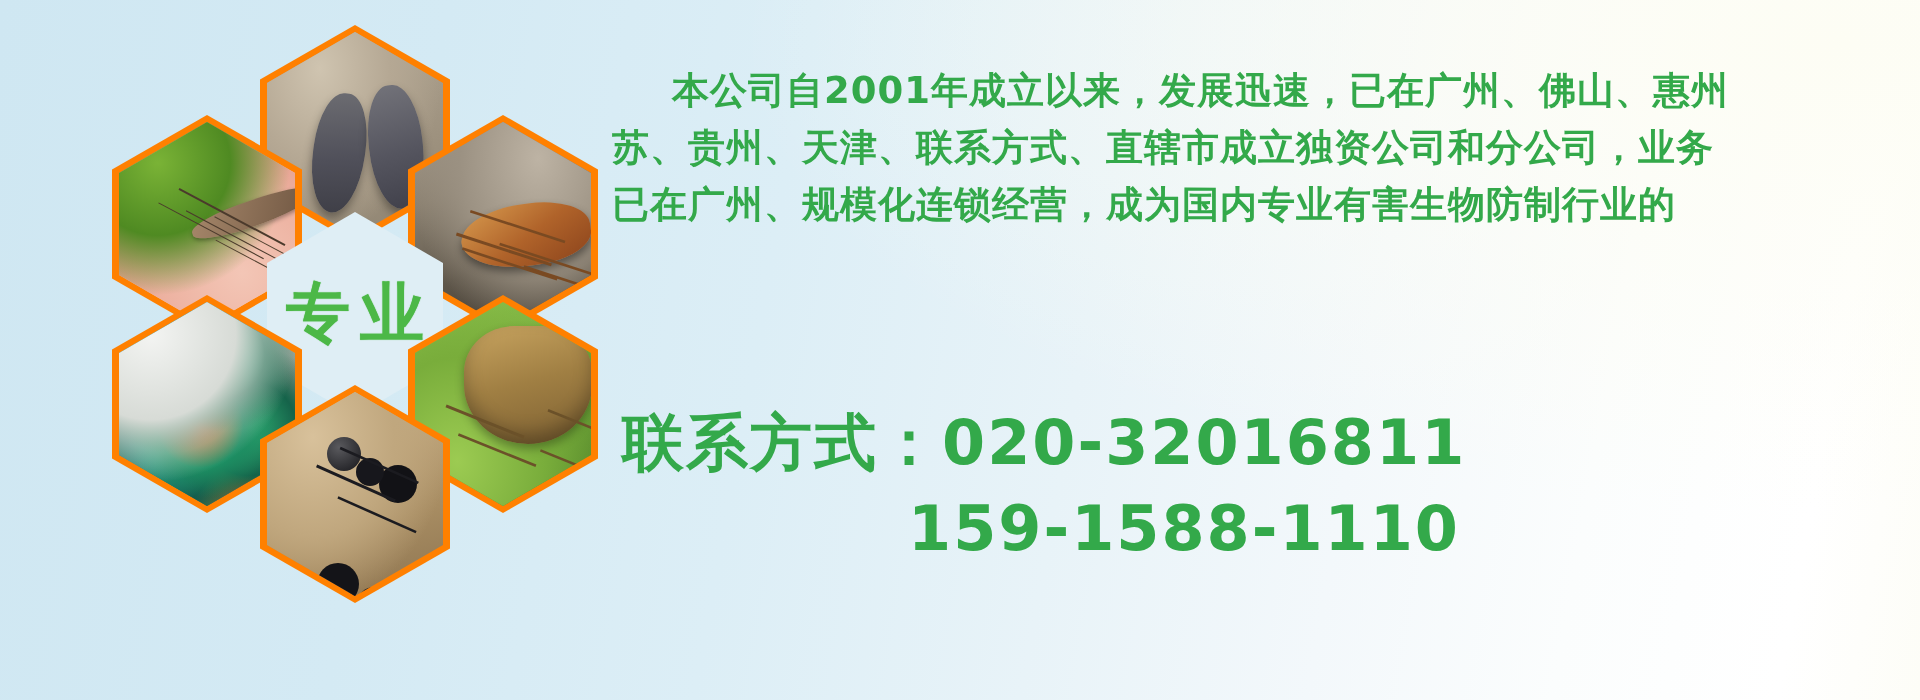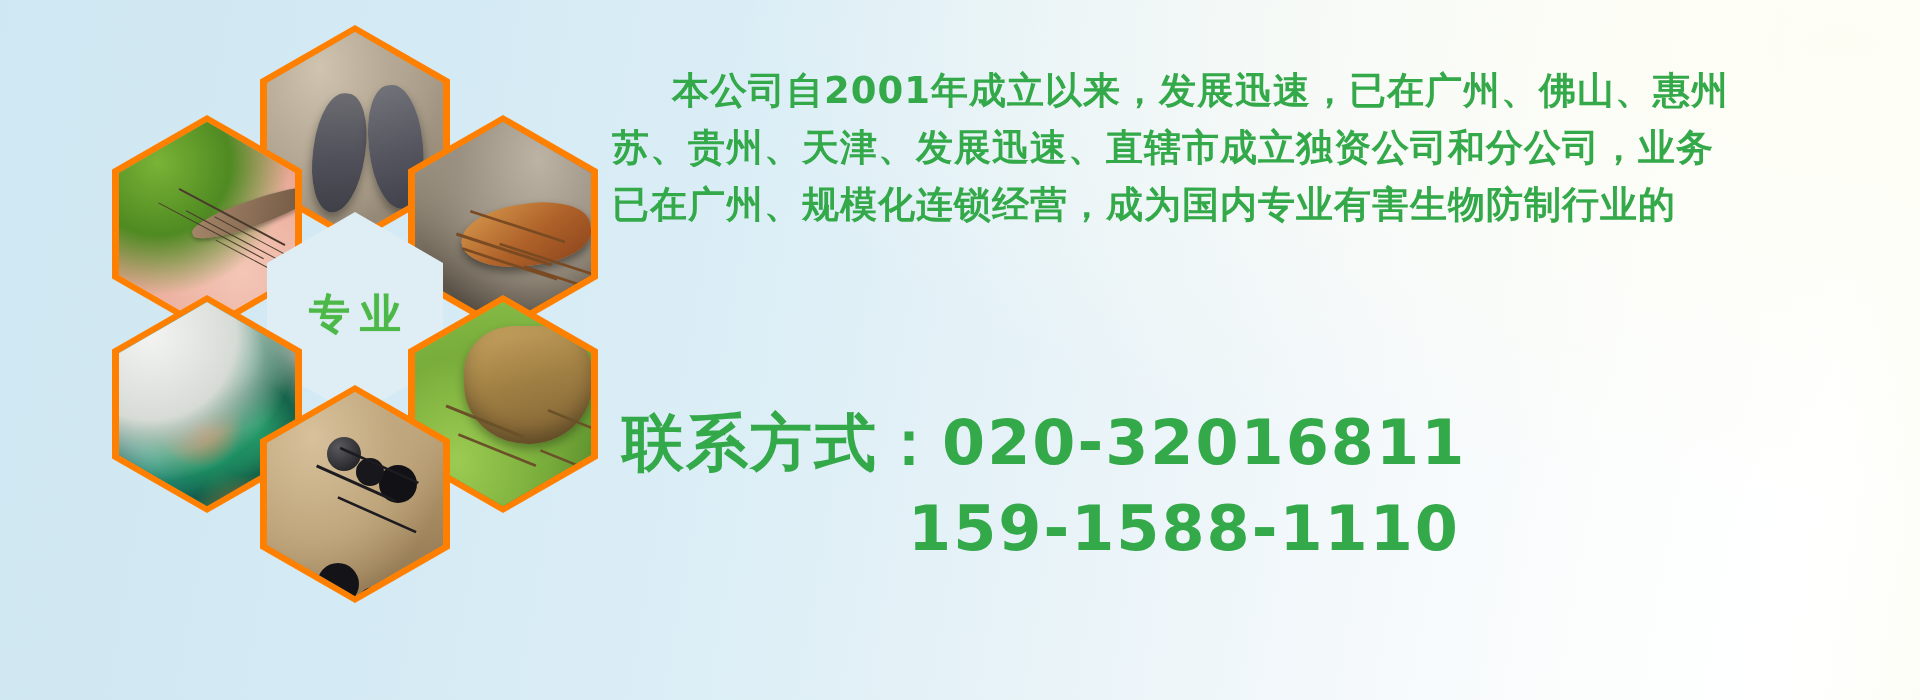--- a/index.html
+++ b/index.html
@@ -33,21 +33,21 @@
   .hex.center{background:transparent;}
   .hex.center .inner{background:#dfeef5;}
 
   .label{
     position:absolute;inset:0;
     display:flex;flex-direction:column;align-items:center;justify-content:center;
     gap:6px;
   }
   .label span{
     color:#4cb847;
-    font-size:41px;font-weight:700;letter-spacing:10px;
+    font-size:64px;font-weight:700;letter-spacing:10px;
     text-indent:10px;line-height:1.08;
     font-family:"DejaVu Sans","Liberation Sans",sans-serif;
     text-shadow:0 0 1px #4cb847;
   }
 
   
   .ph{position:absolute;inset:0;}
 
   
   .ph-mosquito{
@@ -240,21 +240,21 @@
     <div class="hex" style="--w:190px;--h:218px;left:170px;top:385px;">
       <div class="inner">
         <div class="ph ph-ant"></div>
       </div>
     </div>
 
   </div>
 
   <div id="copy">
     <div class="para-line first">本公司自2001年成立以来，发展迅速，已在广州、佛山、惠州</div>
-    <div class="para-line">苏、贵州、天津、发展迅速、直辖市成立独资公司和分公司，业务</div>
+    <div class="para-line">苏、贵州、天津、联系方式、直辖市成立独资公司和分公司，业务</div>
     <div class="para-line">已在广州、规模化连锁经营，成为国内专业有害生物防制行业的</div>
   </div>
 
   <div id="contact">
     <div class="contact-line">联系方式：020-32016811</div>
     <div class="contact-line second">159-1588-1110</div>
   </div>
 
 </div>
 

